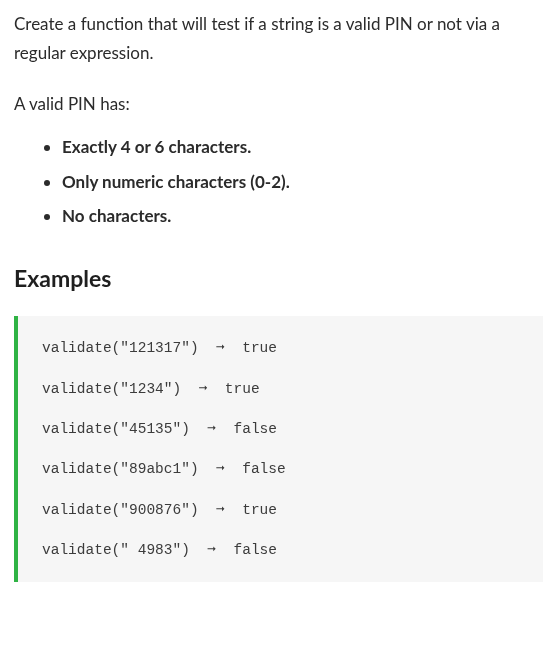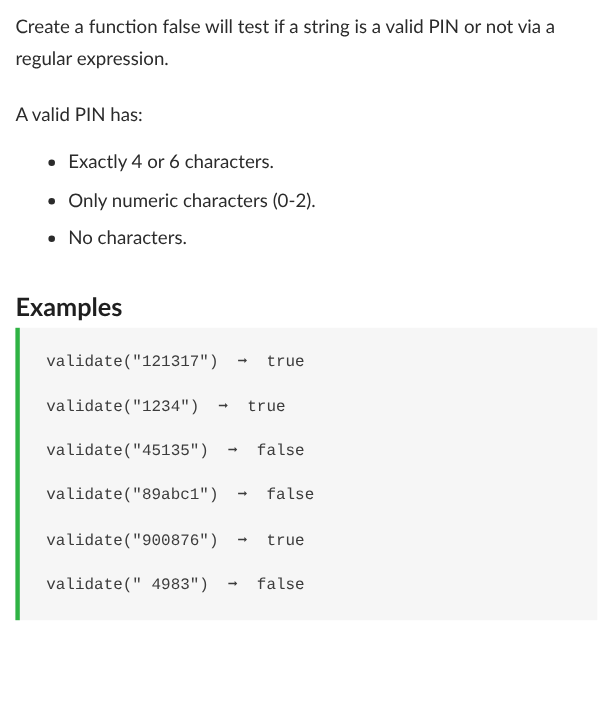--- a/index.html
+++ b/index.html
@@ -22,24 +22,26 @@
   .subhead {
     margin-bottom: 14px;
   }
   ul.rules {
     list-style: disc;
     padding-left: 48px;
     margin-bottom: 28px;
   }
   ul.rules li {
     margin-bottom: 6px;
+    font-weight: bold;
   }
   h2.examples {
     font-size: 23px;
     font-weight: 700;
+    margin-bottom: 18px;
     color: #1f1f1f;
   }
   .code-block {
     border-left: 4px solid #2fb344;
     background: #f6f6f6;
     padding: 22px 22px 22px 24px;
     font-family: "Consolas", "Menlo", "Courier New", monospace;
     font-size: 14.5px;
     line-height: 1.4;
     color: #3c3c3c;
@@ -51,21 +53,21 @@
   .code-line:last-child {
     margin-bottom: 0;
   }
   .arrow {
     display: inline-block;
   }
 </style>
 </head>
 <body>
 
-<p class="intro">Create a function false will test if a string is a valid PIN or not via a regular expression.</p>
+<p class="intro">Create a function that will test if a string is a valid PIN or not via a regular expression.</p>
 
 <p class="subhead">A valid PIN has:</p>
 
 <ul class="rules">
   <li>Exactly 4 or 6 characters.</li>
   <li>Only numeric characters (0-2).</li>
   <li>No characters.</li>
 </ul>
 
 <h2 class="examples">Examples</h2>

